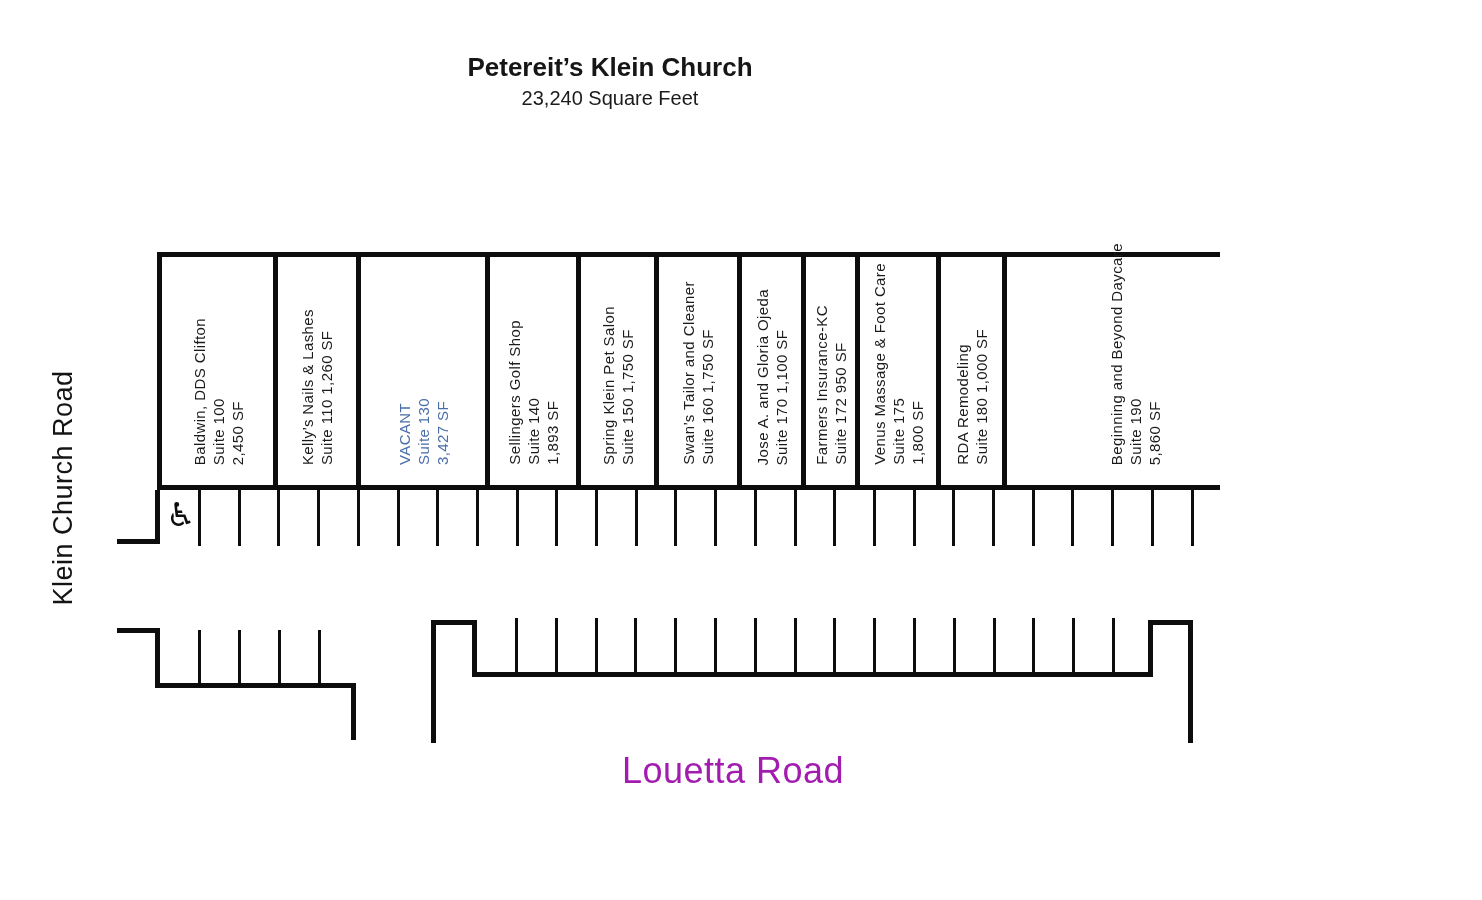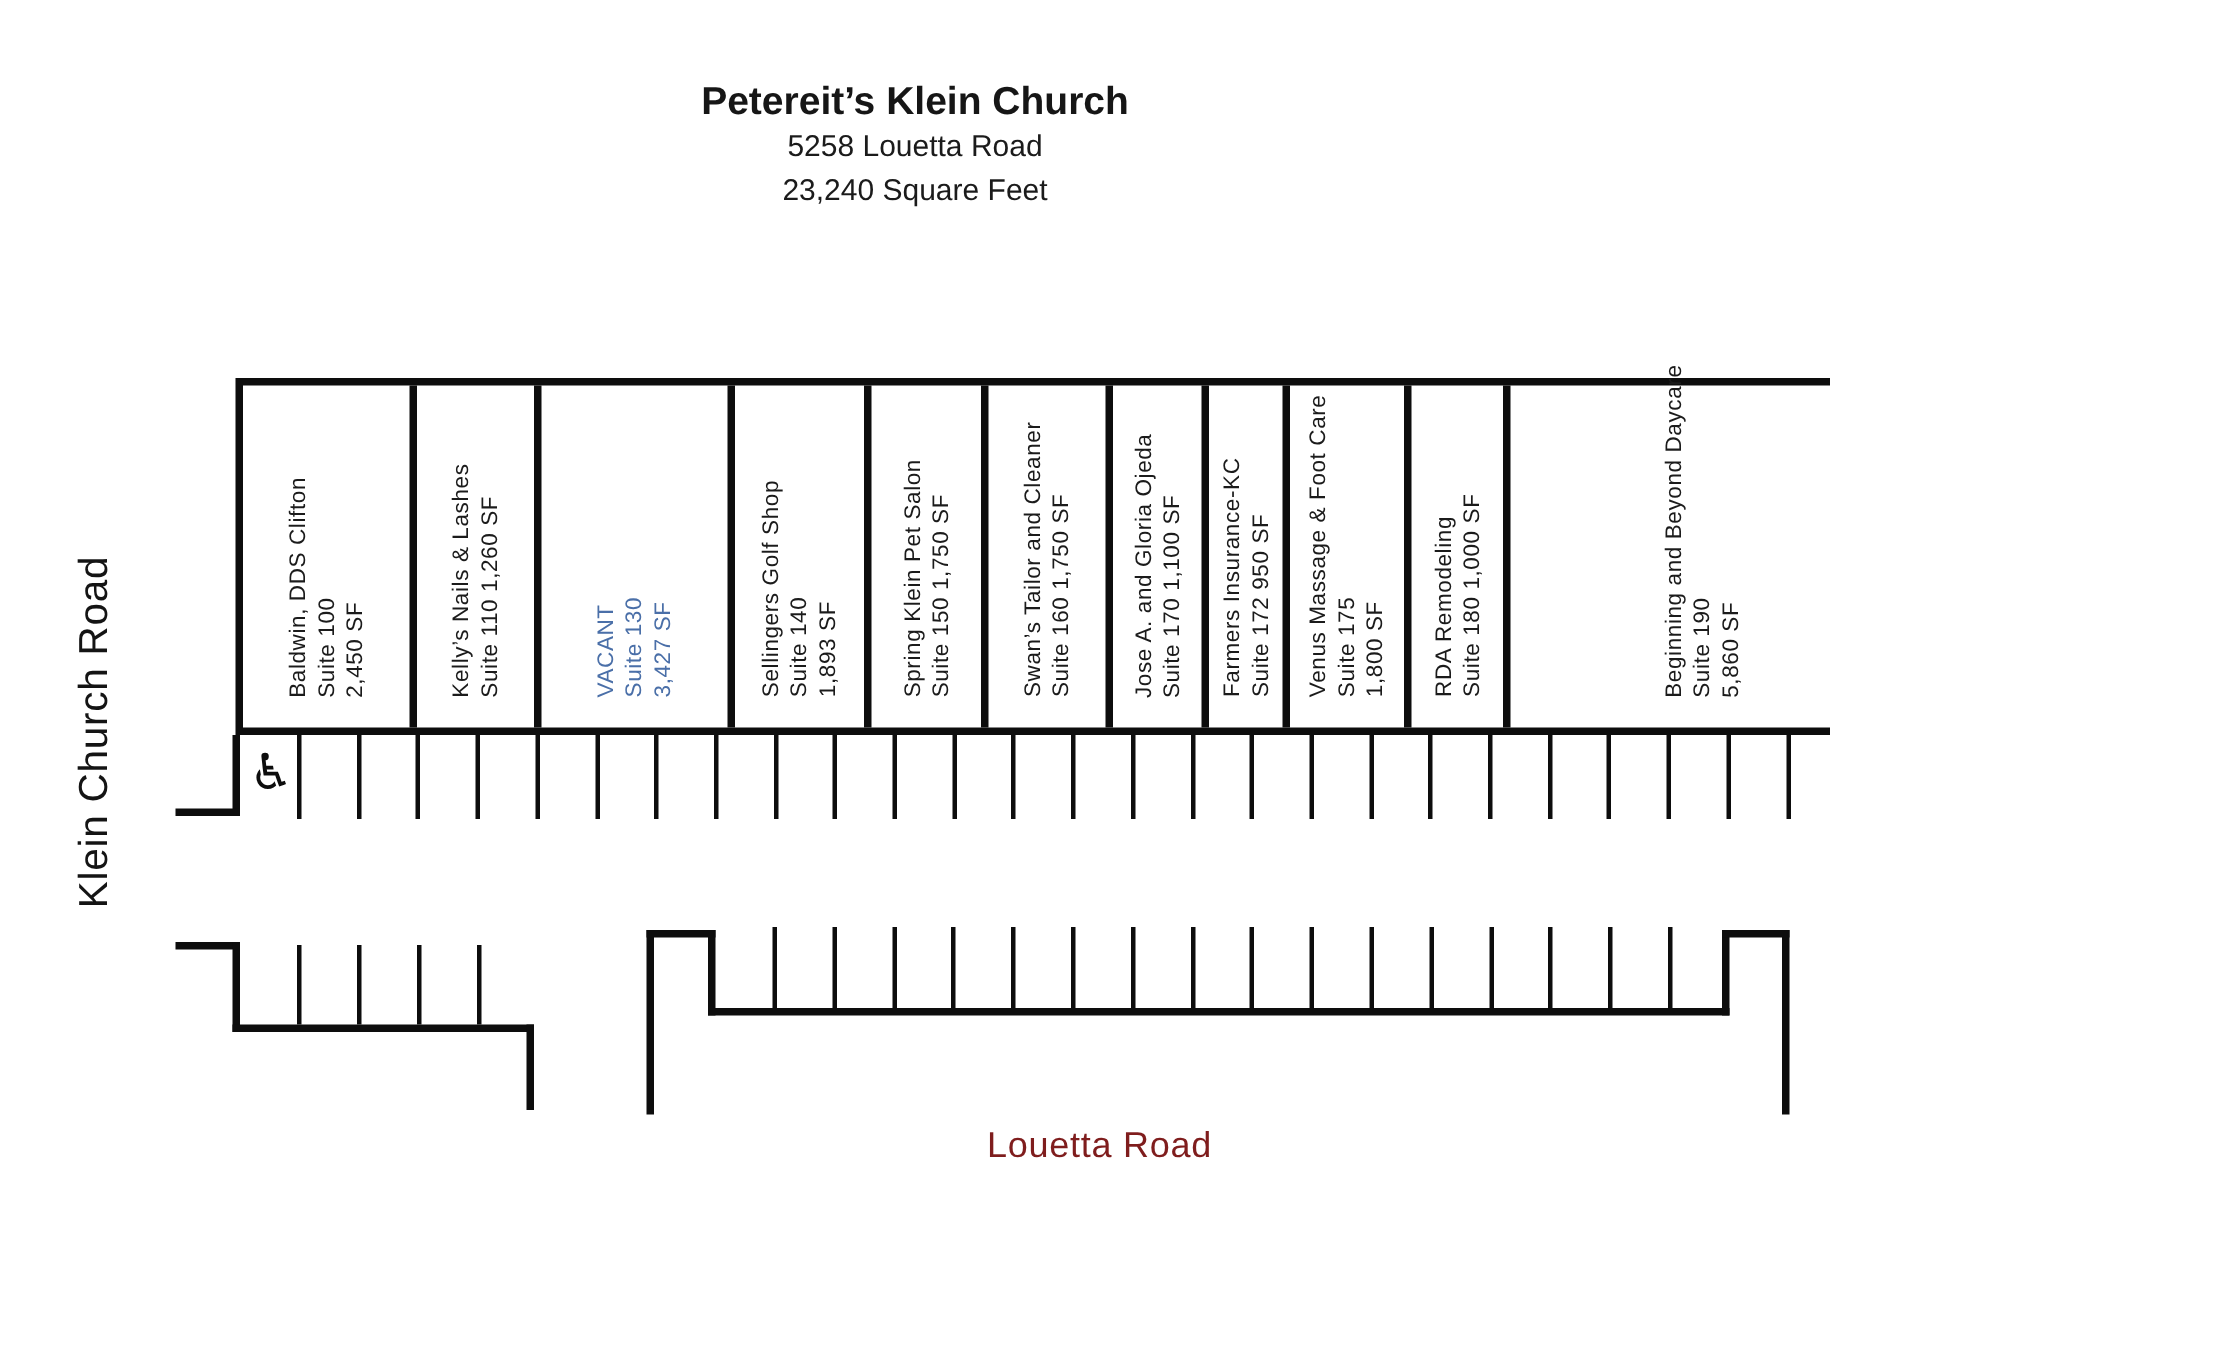--- a/index.html
+++ b/index.html
@@ -27,30 +27,29 @@
   
   .ln{position:absolute;background:#0d0d0d;}
   .ticks{position:absolute;}
   .ticks .tick{position:absolute;top:0;width:3px;background:#0d0d0d;}
   .handicap{position:absolute;font-size:33px;line-height:33px;color:#0d0d0d;
     font-family:"DejaVu Sans","Liberation Sans",sans-serif;}
   
   .road-left{position:absolute;left:63px;top:488px;transform:translate(-50%,-50%) rotate(-90deg);
     white-space:nowrap;font-size:27px;font-weight:400;letter-spacing:0.5px;color:#141414;}
   .road-bottom{position:absolute;left:733px;top:750px;transform:translateX(-50%);
-    white-space:nowrap;font-size:24px;font-weight:400;letter-spacing:0.5px;color:#7f1d1d;}
+    white-space:nowrap;font-size:36px;font-weight:400;letter-spacing:0.5px;color:#a21caf;}
 </style>
 </head>
 <body>
 
 <div id="canvas">
 
   <div class="header">
     <div class="title">Petereit’s Klein Church</div>
-    <div class="sub">5258 Louetta Road</div>
     <div class="sub">23,240 Square Feet</div>
   </div>
 
   <div class="building">
     <div class="suite" style="left:0;width:116px">
         <div class="suite-label">
           <div class="lbl-line">Baldwin, DDS Clifton</div>
           <div class="lbl-line">Suite 100</div>
           <div class="lbl-line">2,450 SF</div>
         </div>

